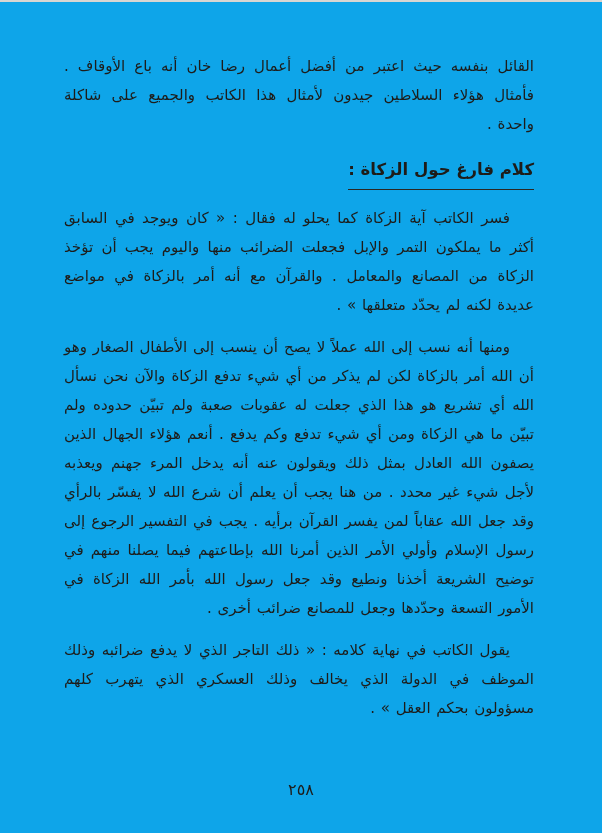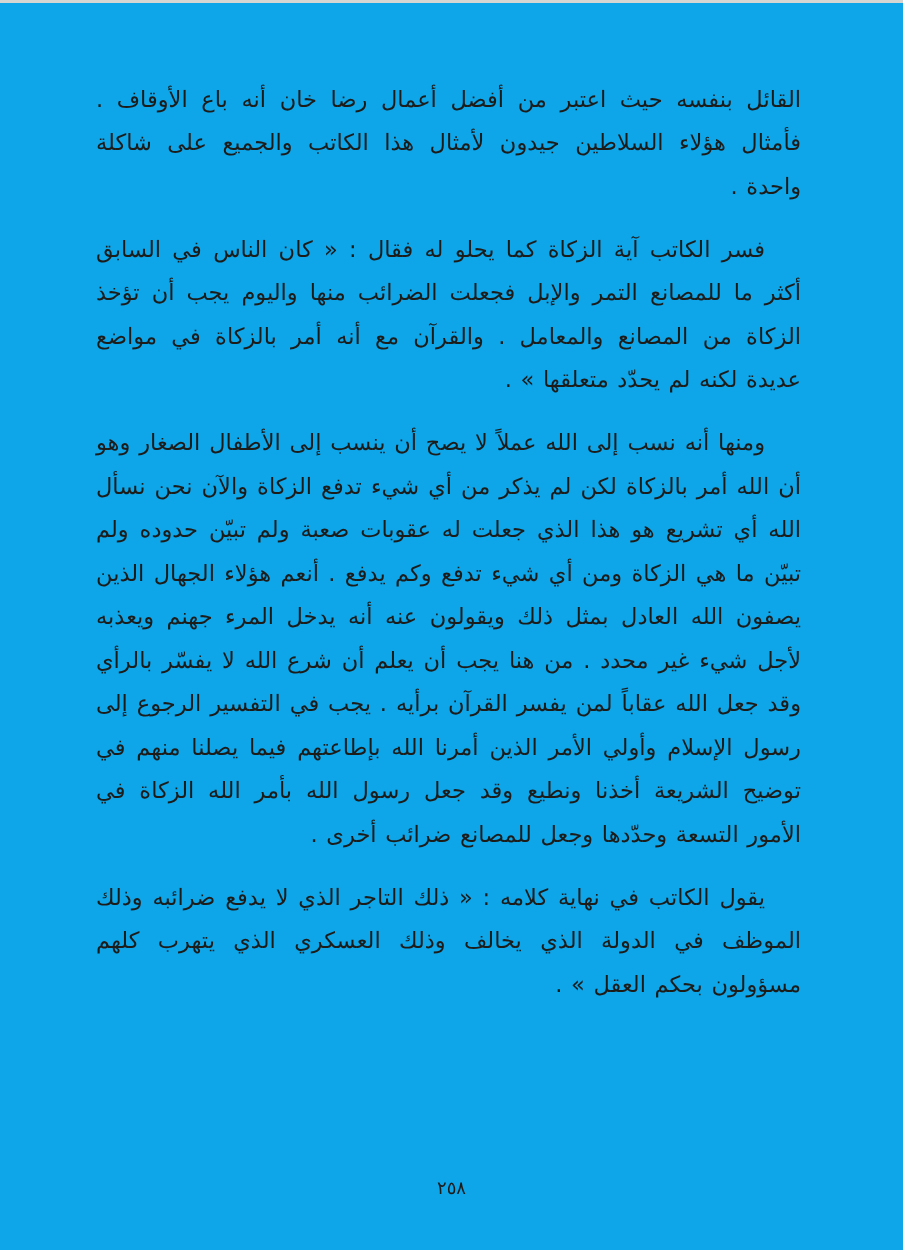--- a/index.html
+++ b/index.html
@@ -46,35 +46,38 @@
     display: inline-block;
     border-bottom: 1.5px solid #2a2824;
     padding-bottom: 5px;
   }
   .page-number {
     position: absolute;
     bottom: 36px;
     left: 0;
     right: 0;
     text-align: center;
-    font-size: 12px;
+    font-size: 16px;
     letter-spacing: 2px;
     color: #1e1c19;
   }
 </style>
 </head>
 <body>
 
 <div class="page">
   <div class="content">
 
     <p class="para no-indent">القائل بنفسه حيث اعتبر من أفضل أعمال رضا خان أنه باع الأوقاف . فأمثال هؤلاء السلاطين جيدون لأمثال هذا الكاتب والجميع على شاكلة واحدة .</p>
 
+    <h2 class="section-heading">
+      <span class="heading-text">كلام فارغ حول الزكاة :</span>
+    </h2>
 
-    <p class="para">فسر الكاتب آية الزكاة كما يحلو له فقال : « كان الناس في السابق أكثر ما للمصانع التمر والإبل فجعلت الضرائب منها واليوم يجب أن تؤخذ الزكاة من المصانع والمعامل . والقرآن مع أنه أمر بالزكاة في مواضع عديدة لكنه لم يحدّد متعلقها » .</p>
+    <p class="para">فسر الكاتب آية الزكاة كما يحلو له فقال : « كان ويوجد في السابق أكثر ما يملكون التمر والإبل فجعلت الضرائب منها واليوم يجب أن تؤخذ الزكاة من المصانع والمعامل . والقرآن مع أنه أمر بالزكاة في مواضع عديدة لكنه لم يحدّد متعلقها » .</p>
 
 
     <p class="para">ومنها أنه نسب إلى الله عملاً لا يصح أن ينسب إلى الأطفال الصغار وهو أن الله أمر بالزكاة لكن لم يذكر من أي شيء تدفع الزكاة والآن نحن نسأل الله أي تشريع هو هذا الذي جعلت له عقوبات صعبة ولم تبيّن حدوده ولم تبيّن ما هي الزكاة ومن أي شيء تدفع وكم يدفع . أنعم هؤلاء الجهال الذين يصفون الله العادل بمثل ذلك ويقولون عنه أنه يدخل المرء جهنم ويعذبه لأجل شيء غير محدد . من هنا يجب أن يعلم أن شرع الله لا يفسّر بالرأي وقد جعل الله عقاباً لمن يفسر القرآن برأيه . يجب في التفسير الرجوع إلى رسول الإسلام وأولي الأمر الذين أمرنا الله بإطاعتهم فيما يصلنا منهم في توضيح الشريعة أخذنا ونطيع وقد جعل رسول الله بأمر الله الزكاة في الأمور التسعة وحدّدها وجعل للمصانع ضرائب أخرى .</p>
 
     <p class="para">يقول الكاتب في نهاية كلامه : « ذلك التاجر الذي لا يدفع ضرائبه وذلك الموظف في الدولة الذي يخالف وذلك العسكري الذي يتهرب كلهم مسؤولون بحكم العقل » .</p>
 
   </div>
 
   <div class="page-number">٢٥٨</div>
 </div>

